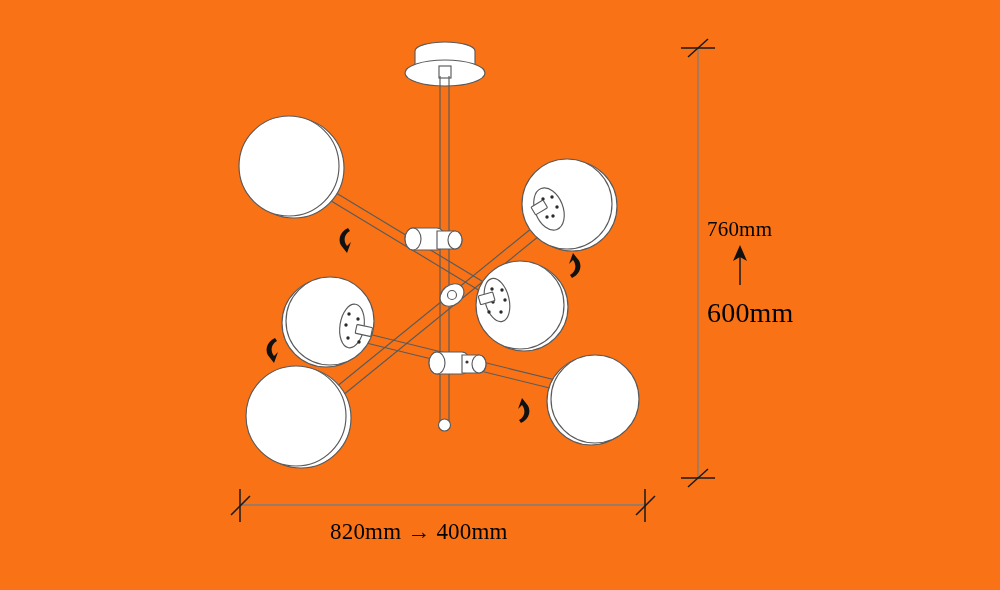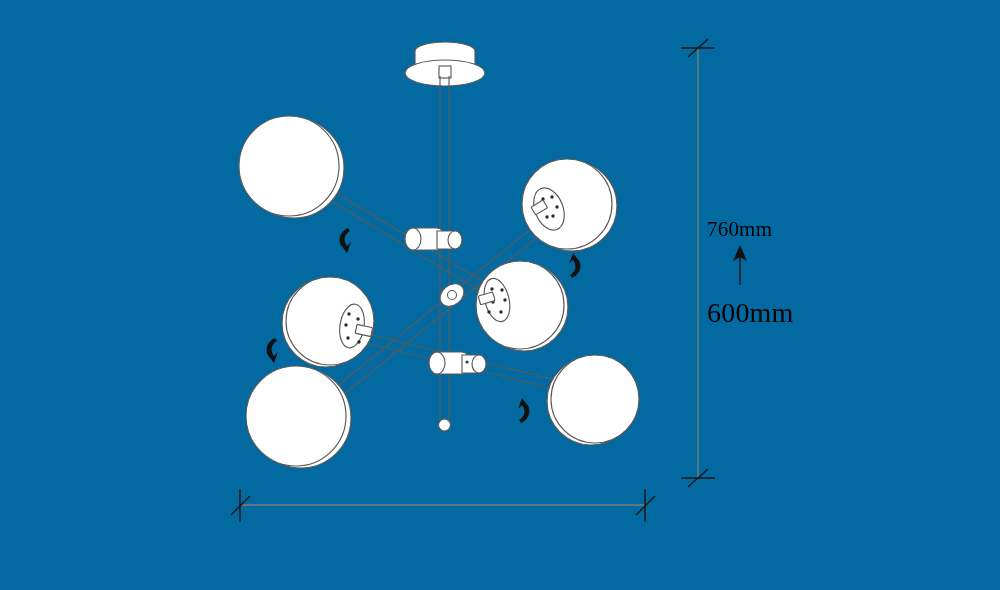--- a/index.html
+++ b/index.html
@@ -8,21 +8,21 @@
     padding: 0;
     background: #ffffff;
   }
   body {
     font-family: "Liberation Serif", "DejaVu Serif", serif;
   }
   #stage {
     position: relative;
     width: 1000px;
     height: 590px;
-    background: #0369a1;
+    background: #f97316;
     overflow: hidden;
   }
   #drawing {
     position: absolute;
     left: 0;
     top: 0;
     width: 1000px;
     height: 590px;
   }
   .dim-label {
@@ -200,14 +200,15 @@
     <g>
       <path class="mark" d="M 521 423 C 530 419 532 409 526 403 L 529 407 L 522 398 L 518 409 L 522 405 C 526 410 525 417 519 420 Z"></path>
     </g>
 
   </svg>
 
   <div class="dim-label" id="label-height-max">760mm</div>
 
   <div class="dim-label" id="label-height-min">600mm</div>
 
+  <div class="dim-label" id="label-width">820mm → 400mm</div>
 
 </div>
 
 </body></html>

